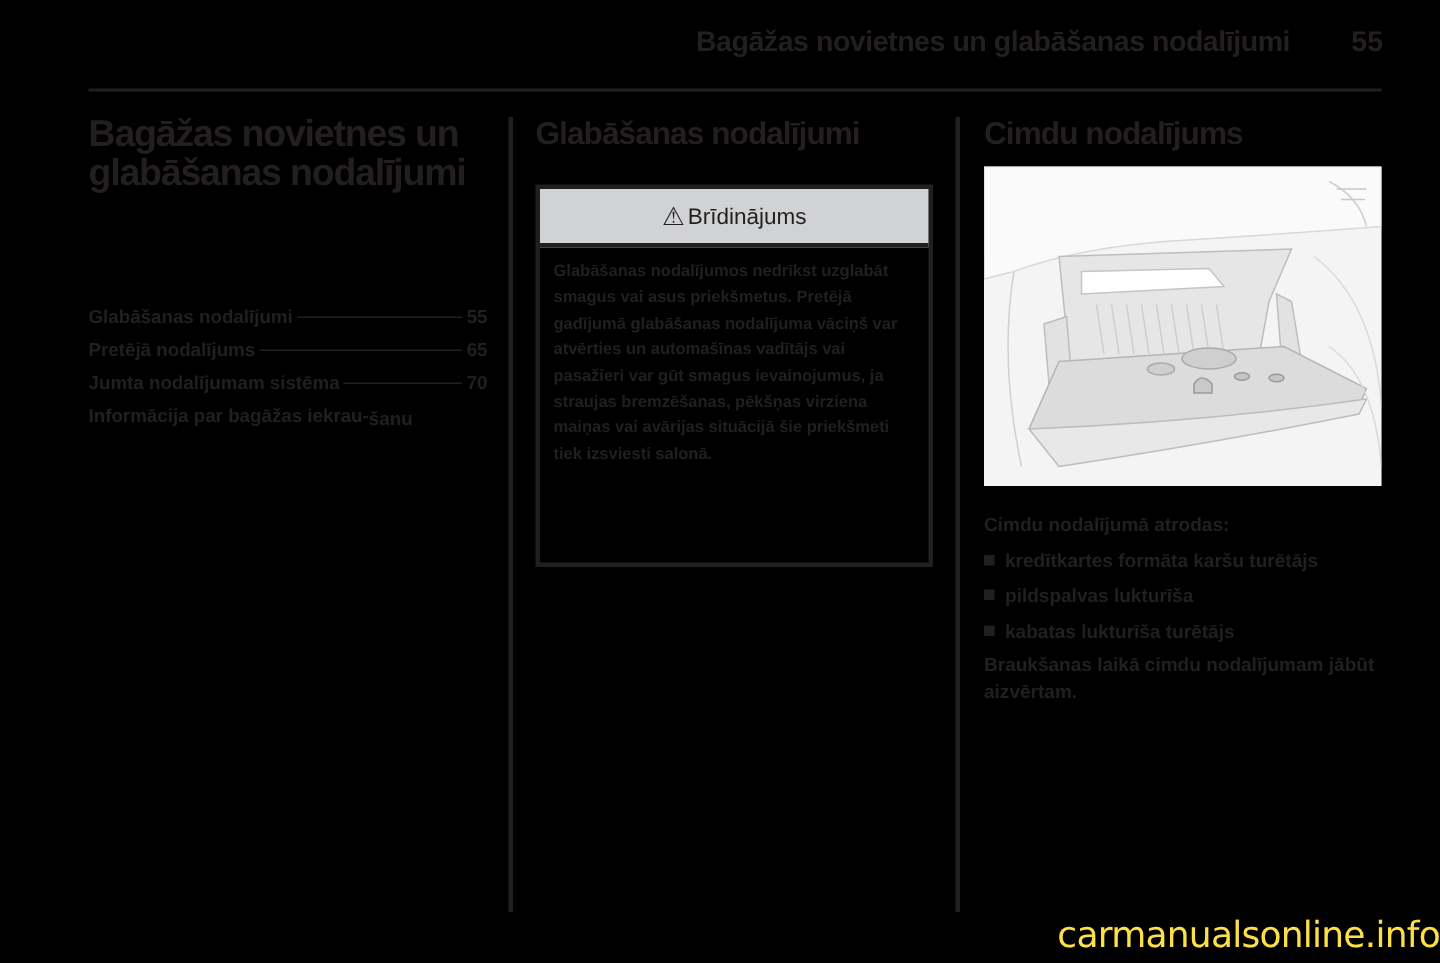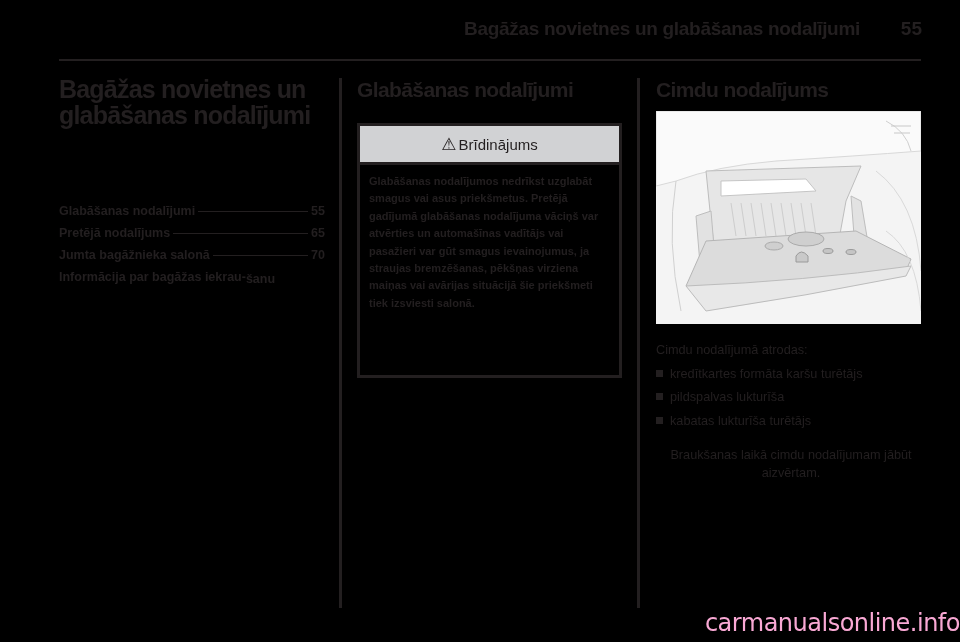--- a/index.html
+++ b/index.html
@@ -47,28 +47,28 @@
     font-size: 15px; color: #231f20;
   }
   .warn-head .tri { font-size: 17px; margin-right: 2px; }
   .warn-body {
     padding: 8px 10px 0 9px; font-size: 11px; font-weight: bold; line-height: 17.4px;
   }
 
   .figure {
     left: 656px; top: 111px; width: 265px; height: 213px; background: #f2f2f2; overflow: hidden;
   }
-  .right-text { left: 656px; top: 342px; width: 270px; font-size: 12.7px; font-weight: normal; line-height: 17.5px; }
+  .right-text { left: 656px; top: 342px; width: 270px; font-size: 12.7px; font-weight: bold; line-height: 17.5px; }
   .right-text .bul { display: flex; align-items: baseline; margin-top: 6px; }
   .right-text .sq { display: inline-block; width: 7px; height: 7px; background: #231f20; margin-right: 7px; transform: translateY(-1px); }
-  .right-text .after { margin-top: 17px; text-align: center; }
+  .right-text .after { margin-top: 5px; }
 
   .watermark {
     left: 600px; top: 609px; width: 360px; text-align: right;
-    font-size: 24px; color: #f9a8d4; font-family: "DejaVu Sans", sans-serif; letter-spacing: -0.5px; white-space: nowrap;
+    font-size: 24px; color: #fde047; font-family: "DejaVu Sans", sans-serif; letter-spacing: -0.5px; white-space: nowrap;
   }
 </style>
 </head>
 <body>
 
 <div class="abs running-head">Bagāžas novietnes un glabāšanas nodalījumi</div>
 <div class="abs page-num">55</div>
 <div class="abs head-rule"></div>
 <div class="abs col-rule r1"></div>
 <div class="abs col-rule r2"></div>
@@ -80,21 +80,21 @@
     <span class="lbl">Glabāšanas nodalījumi</span>
     <span class="dots"></span>
     <span class="pg">55</span>
   </div>
   <div class="toc-row">
     <span class="lbl">Pretējā nodalījums</span>
     <span class="dots"></span>
     <span class="pg">65</span>
   </div>
   <div class="toc-row">
-    <span class="lbl">Jumta bagāžnieka salonā</span>
+    <span class="lbl">Jumta nodalījumam sistēma</span>
     <span class="dots"></span>
     <span class="pg">70</span>
   </div>
   <div class="toc-row multi">
     <span class="lbl">Informācija par bagāžas iekrau-</span>
     <div class="line2">
       <span class="lbl">šanu</span>
       <span class="dots"></span>
       <span class="pg">71</span>
     </div>

